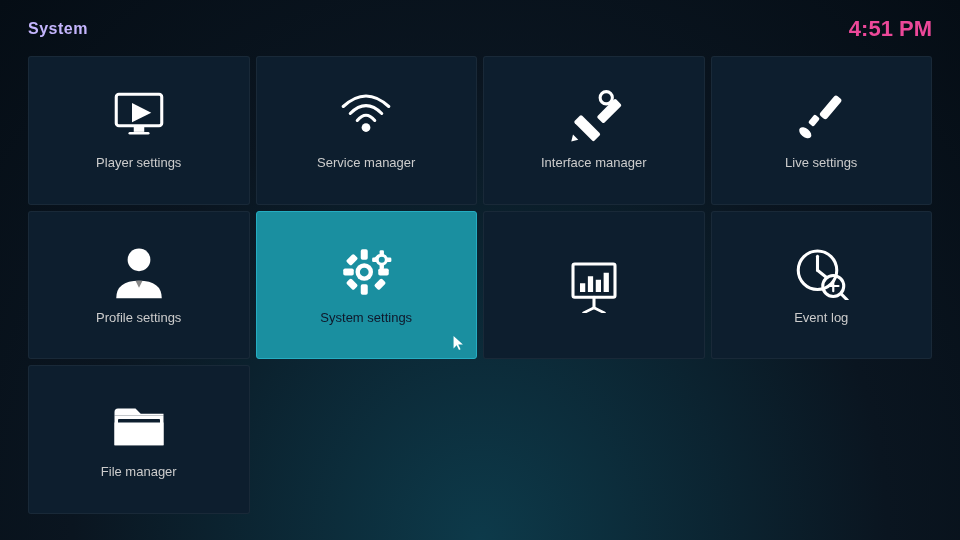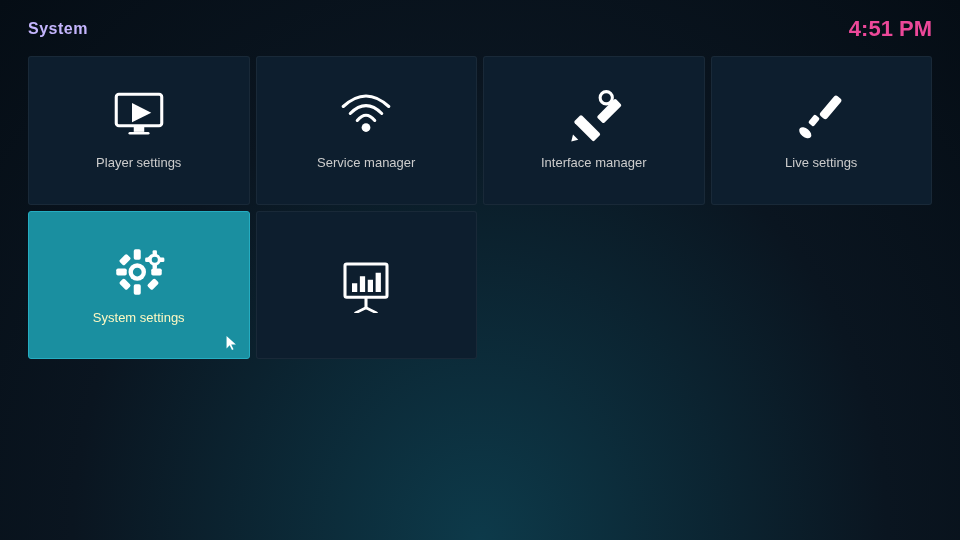--- a/index.html
+++ b/index.html
@@ -92,21 +92,21 @@
     .tile-label {
       font-size: 13px;
       font-weight: 400;
       color: #cccccc;
       text-align: center;
       line-height: 1.3;
       padding: 0 8px;
     }
 
     .tile.active .tile-label {
-      color: #fef9c3;
+      color: #0f172a;
     }
 
     
     .tile-empty {
       background: transparent;
       border: none;
     }
 
     
     .cursor-indicator {
@@ -184,20 +184,33 @@
         <rect x="38" y="6" width="10" height="30" rx="3" transform="rotate(40 43 21)" fill="white"></rect>
 
         <ellipse cx="14" cy="50" rx="8" ry="5" transform="rotate(40 14 50)" fill="white"></ellipse>
 
         <rect x="20" y="30" width="8" height="12" rx="2" transform="rotate(40 24 36)" fill="white"></rect>
       </svg>
     </div>
     <span class="tile-label">Live settings</span>
   </div>
 
+  <div class="tile">
+    <div class="tile-icon">
+      <svg viewBox="0 0 64 64" xmlns="http://www.w3.org/2000/svg">
+
+        <circle cx="32" cy="18" r="13" fill="white"></circle>
+
+        <path d="M6 62 Q6 42 32 42 Q58 42 58 62" fill="white"></path>
+
+        <polygon points="28,42 32,50 36,42" fill="#888"></polygon>
+      </svg>
+    </div>
+    <span class="tile-label">Profile settings</span>
+  </div>
 
   <div class="tile active">
     <div class="tile-icon">
       <svg viewBox="0 0 64 64" xmlns="http://www.w3.org/2000/svg">
 
         <circle cx="30" cy="32" r="10" fill="white"></circle>
         <circle cx="30" cy="32" r="5" fill="#1a8fa0"></circle>
 
         <g fill="white">
           <rect x="26" y="6" width="8" height="12" rx="2"></rect>
@@ -239,17 +252,51 @@
         <rect x="8" y="8" width="48" height="38" rx="2" fill="none" stroke="white" stroke-width="3.5"></rect>
 
         <rect x="16" y="30" width="6" height="10" fill="white"></rect>
         <rect x="25" y="22" width="6" height="18" fill="white"></rect>
         <rect x="34" y="26" width="6" height="14" fill="white"></rect>
         <rect x="43" y="18" width="6" height="22" fill="white"></rect>
       </svg>
     </div>
   </div>
 
-
+  <div class="tile">
+    <div class="tile-icon">
+      <svg viewBox="0 0 64 64" xmlns="http://www.w3.org/2000/svg">
+
+        <circle cx="28" cy="30" r="22" fill="none" stroke="white" stroke-width="3.5"></circle>
+
+        <line x1="28" y1="30" x2="28" y2="14" stroke="white" stroke-width="3.5" stroke-linecap="round"></line>
+        <line x1="28" y1="30" x2="38" y2="38" stroke="white" stroke-width="3.5" stroke-linecap="round"></line>
+
+        <circle cx="46" cy="48" r="12" fill="none" stroke="white" stroke-width="3.5"></circle>
+
+        <line x1="55" y1="57" x2="62" y2="64" stroke="white" stroke-width="3.5" stroke-linecap="round"></line>
+
+        <line x1="40" y1="48" x2="52" y2="48" stroke="white" stroke-width="2.5" stroke-linecap="round"></line>
+        <line x1="46" y1="42" x2="46" y2="54" stroke="white" stroke-width="2.5" stroke-linecap="round"></line>
+      </svg>
+    </div>
+    <span class="tile-label">Event log</span>
+  </div>
+
+  <div class="tile">
+    <div class="tile-icon">
+      <svg viewBox="0 0 64 64" xmlns="http://www.w3.org/2000/svg">
+
+        <path d="M4 20 L4 54 L60 54 L60 20 Z" rx="3" fill="white"></path>
+
+        <path d="M4 20 L4 16 Q4 12 8 12 L28 12 L34 18 L60 18 L60 20 Z" fill="white"></path>
+
+        <rect x="8" y="24" width="48" height="26" rx="1" fill="#0d1e2e"></rect>
+
+        <path d="M4 54 L60 54 L60 28 L4 28 Z" fill="white"></path>
+      </svg>
+    </div>
+    <span class="tile-label">File manager</span>
+  </div>
 
   <div class="tile tile-empty"></div>
 
 </div>
 
 </body></html>

